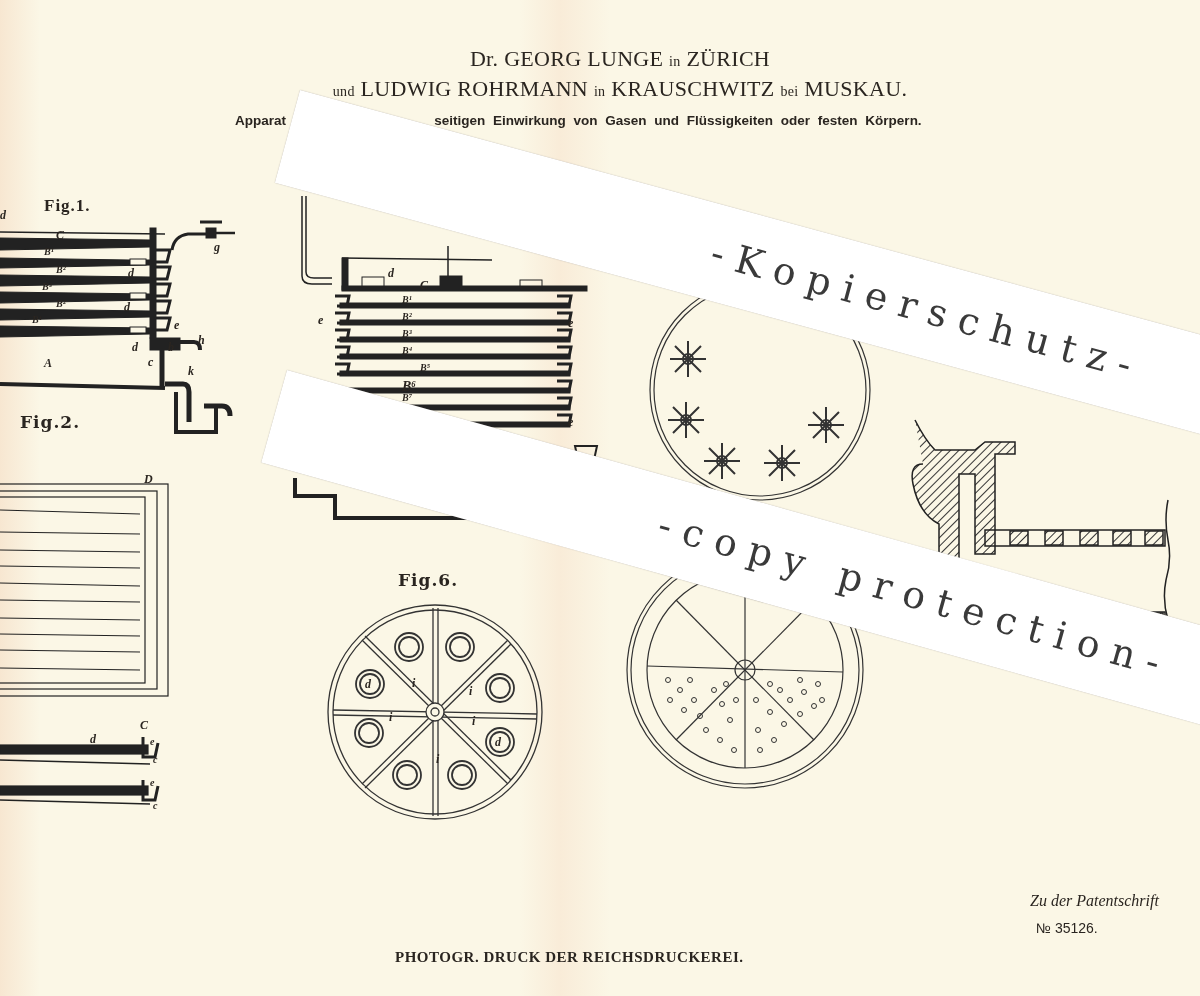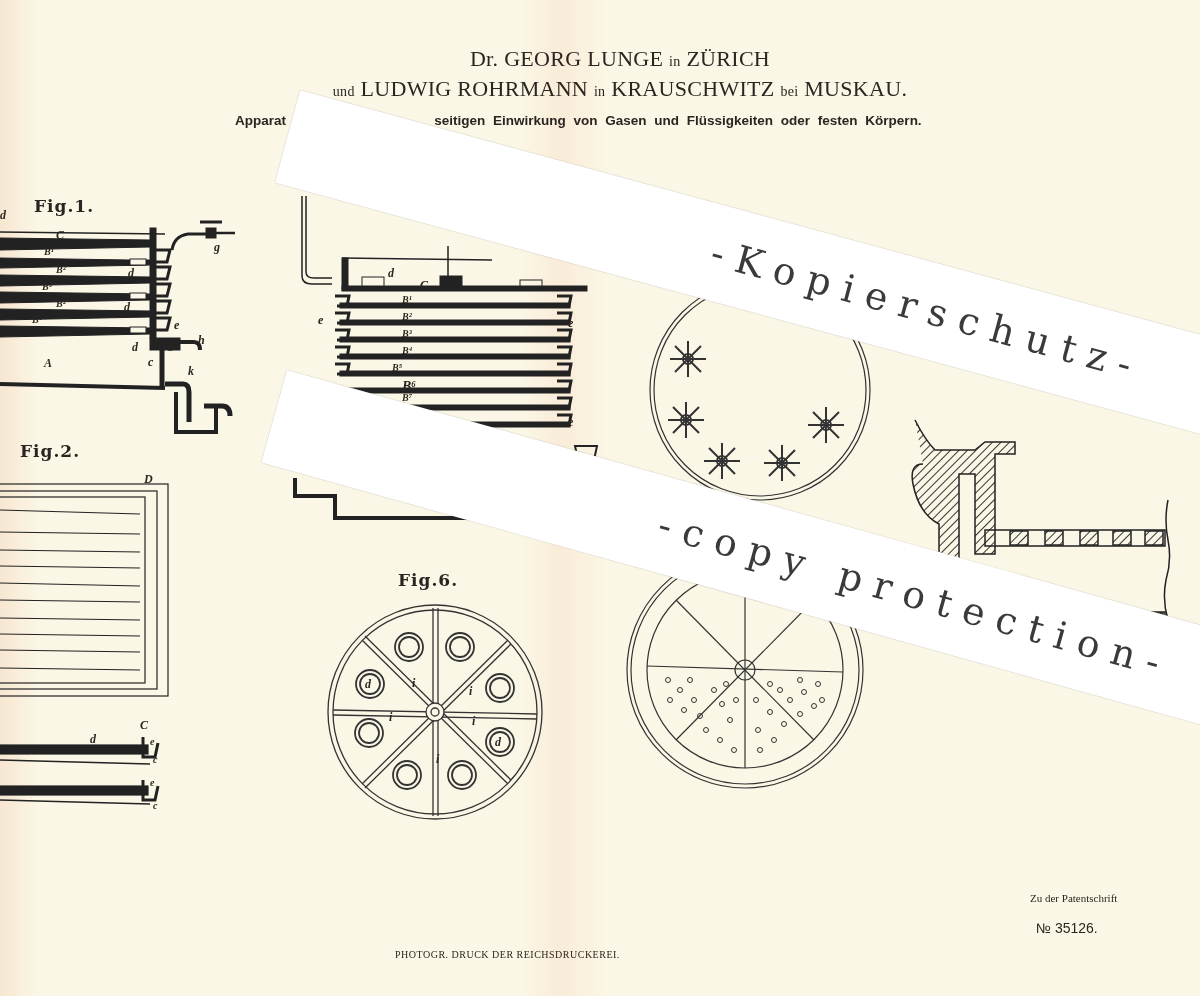--- a/index.html
+++ b/index.html
@@ -18,22 +18,22 @@
   .hdr { position: absolute; left: 0; width: 1200px; text-align: center; white-space: nowrap; padding-left: 20px; }
   .hdr1 { top: 46px; font-size: 22px; letter-spacing: 0.3px; }
   .hdr1 .small { font-size: 14px; }
   .hdr2 { top: 76px; font-size: 22px; letter-spacing: 0.3px; }
   .hdr2 .small { font-size: 14px; }
   .hdr3 { top: 113px; left: 215px; width: auto; text-align: left;
           font-family: "Liberation Sans", sans-serif; font-weight: bold; font-size: 13.5px; word-spacing: 4px; }
   .figlabel { position: absolute; font-family: "DejaVu Serif", serif; font-weight: bold; font-size: 17px; letter-spacing: 1px; }
   .letter { position: absolute; font-style: italic; font-family: "Liberation Serif", serif; font-weight: bold; font-size: 12px; }
   svg.draw { position: absolute; left: 0; top: 0; }
-  .footer-print { position: absolute; left: 395px; top: 949px; font-size: 10px; font-weight: normal; letter-spacing: 0.5px; }
-  .zu { position: absolute; left: 1030px; top: 892px; font-size: 11px; }
+  .footer-print { position: absolute; left: 395px; top: 949px; font-size: 15px; font-weight: bold; letter-spacing: 0.5px; }
+  .zu { position: absolute; left: 1030px; top: 892px; font-size: 16px; font-style: italic; }
   .patno { position: absolute; left: 1036px; top: 920px; font-family: "Liberation Sans", sans-serif; font-size: 14px; }
   .banner {
     position: absolute; height: 96px; background: #ffffff;
     transform-origin: 0 0; box-shadow: 0 0 1px rgba(120,110,100,0.6);
     display: flex; align-items: center;
   }
   .banner span {
     font-family: "DejaVu Serif", serif; font-size: 38px; color: #3a3a3a; letter-spacing: 12px; white-space: nowrap;
   }
   .b1 { left: 300px; top: 90px; width: 1100px; transform: rotate(15.2deg); }
@@ -59,22 +59,22 @@
     <span>KRAUSCHWITZ</span>
     <span class="small">bei</span>
     <span>MUSKAU.</span>
   </div>
   <div class="hdr hdr3">
     <span>Apparat zu</span>
     <span style="display:inline-block;width:110px;"></span>
     <span>seitigen Einwirkung von Gasen und Flüssigkeiten oder festen Körpern.</span>
   </div>
 
-  <div class="figlabel" style="left:34px;top:196px;">Fig.1.</div>
-  <div class="figlabel" style="left:20px;top:441px;">Fig.2.</div>
+  <div class="figlabel" style="left:44px;top:196px;font-family:Liberation Serif, serif;">Fig.1.</div>
+  <div class="figlabel" style="left:20px;top:412px;">Fig.2.</div>
   <div class="figlabel" style="left:398px;top:570px;">Fig.6.</div>
   <div class="figlabel" style="left:700px;top:514px;">Fig.8.</div>
   <div class="figlabel" style="left:1035px;top:322px;">Fig.9.</div>
 
   <svg class="draw" width="1200" height="996" viewBox="0 0 1200 996">
 
     <g stroke="#222" fill="none">
       <line x1="0" y1="232" x2="165" y2="234" stroke-width="1.5"></line>
       <polygon points="0,238 150,240 150,247 0,250" fill="#222"></polygon>
       <polygon points="0,258 130,260 150,260 150,265 0,268" fill="#222"></polygon>
@@ -314,21 +314,21 @@
   <div class="letter" style="left:472px;top:714px;">i</div>
   <div class="letter" style="left:495px;top:735px;">d</div>
   <div class="letter" style="left:436px;top:752px;">i</div>
 
   <div class="letter" style="left:388px;top:266px;">d</div>
   <div class="letter" style="left:420px;top:278px;">C</div>
   <div class="letter" style="left:402px;top:294px;font-size:10px;">B¹</div>
   <div class="letter" style="left:402px;top:311px;font-size:10px;">B²</div>
   <div class="letter" style="left:402px;top:328px;font-size:10px;">B³</div>
   <div class="letter" style="left:402px;top:345px;font-size:10px;">B⁴</div>
-  <div class="letter" style="left:392px;top:362px;font-size:10px;">B⁵</div>
+  <div class="letter" style="left:420px;top:362px;font-size:10px;">B⁵</div>
   <div class="letter" style="left:402px;top:379px;font-size:14px;">B⁶</div>
   <div class="letter" style="left:402px;top:392px;font-size:10px;">B⁷</div>
   <div class="letter" style="left:318px;top:313px;">e</div>
   <div class="letter" style="left:568px;top:316px;">e</div>
   <div class="letter" style="left:568px;top:415px;">e</div>
 
   <div class="footer-print">PHOTOGR. DRUCK DER REICHSDRUCKEREI.</div>
   <div class="zu">Zu der Patentschrift</div>
   <div class="patno">№ 35126.</div>
 

